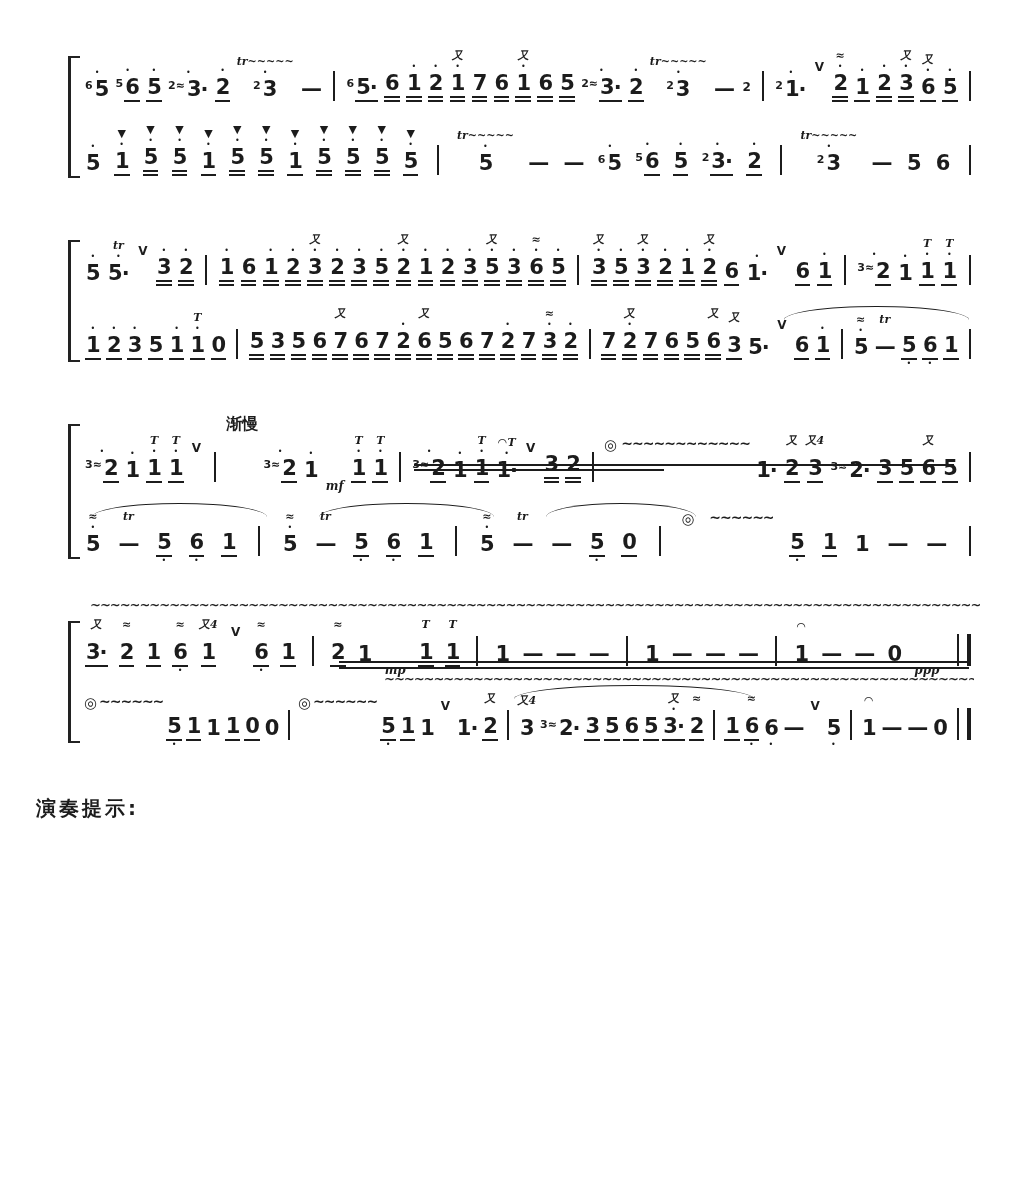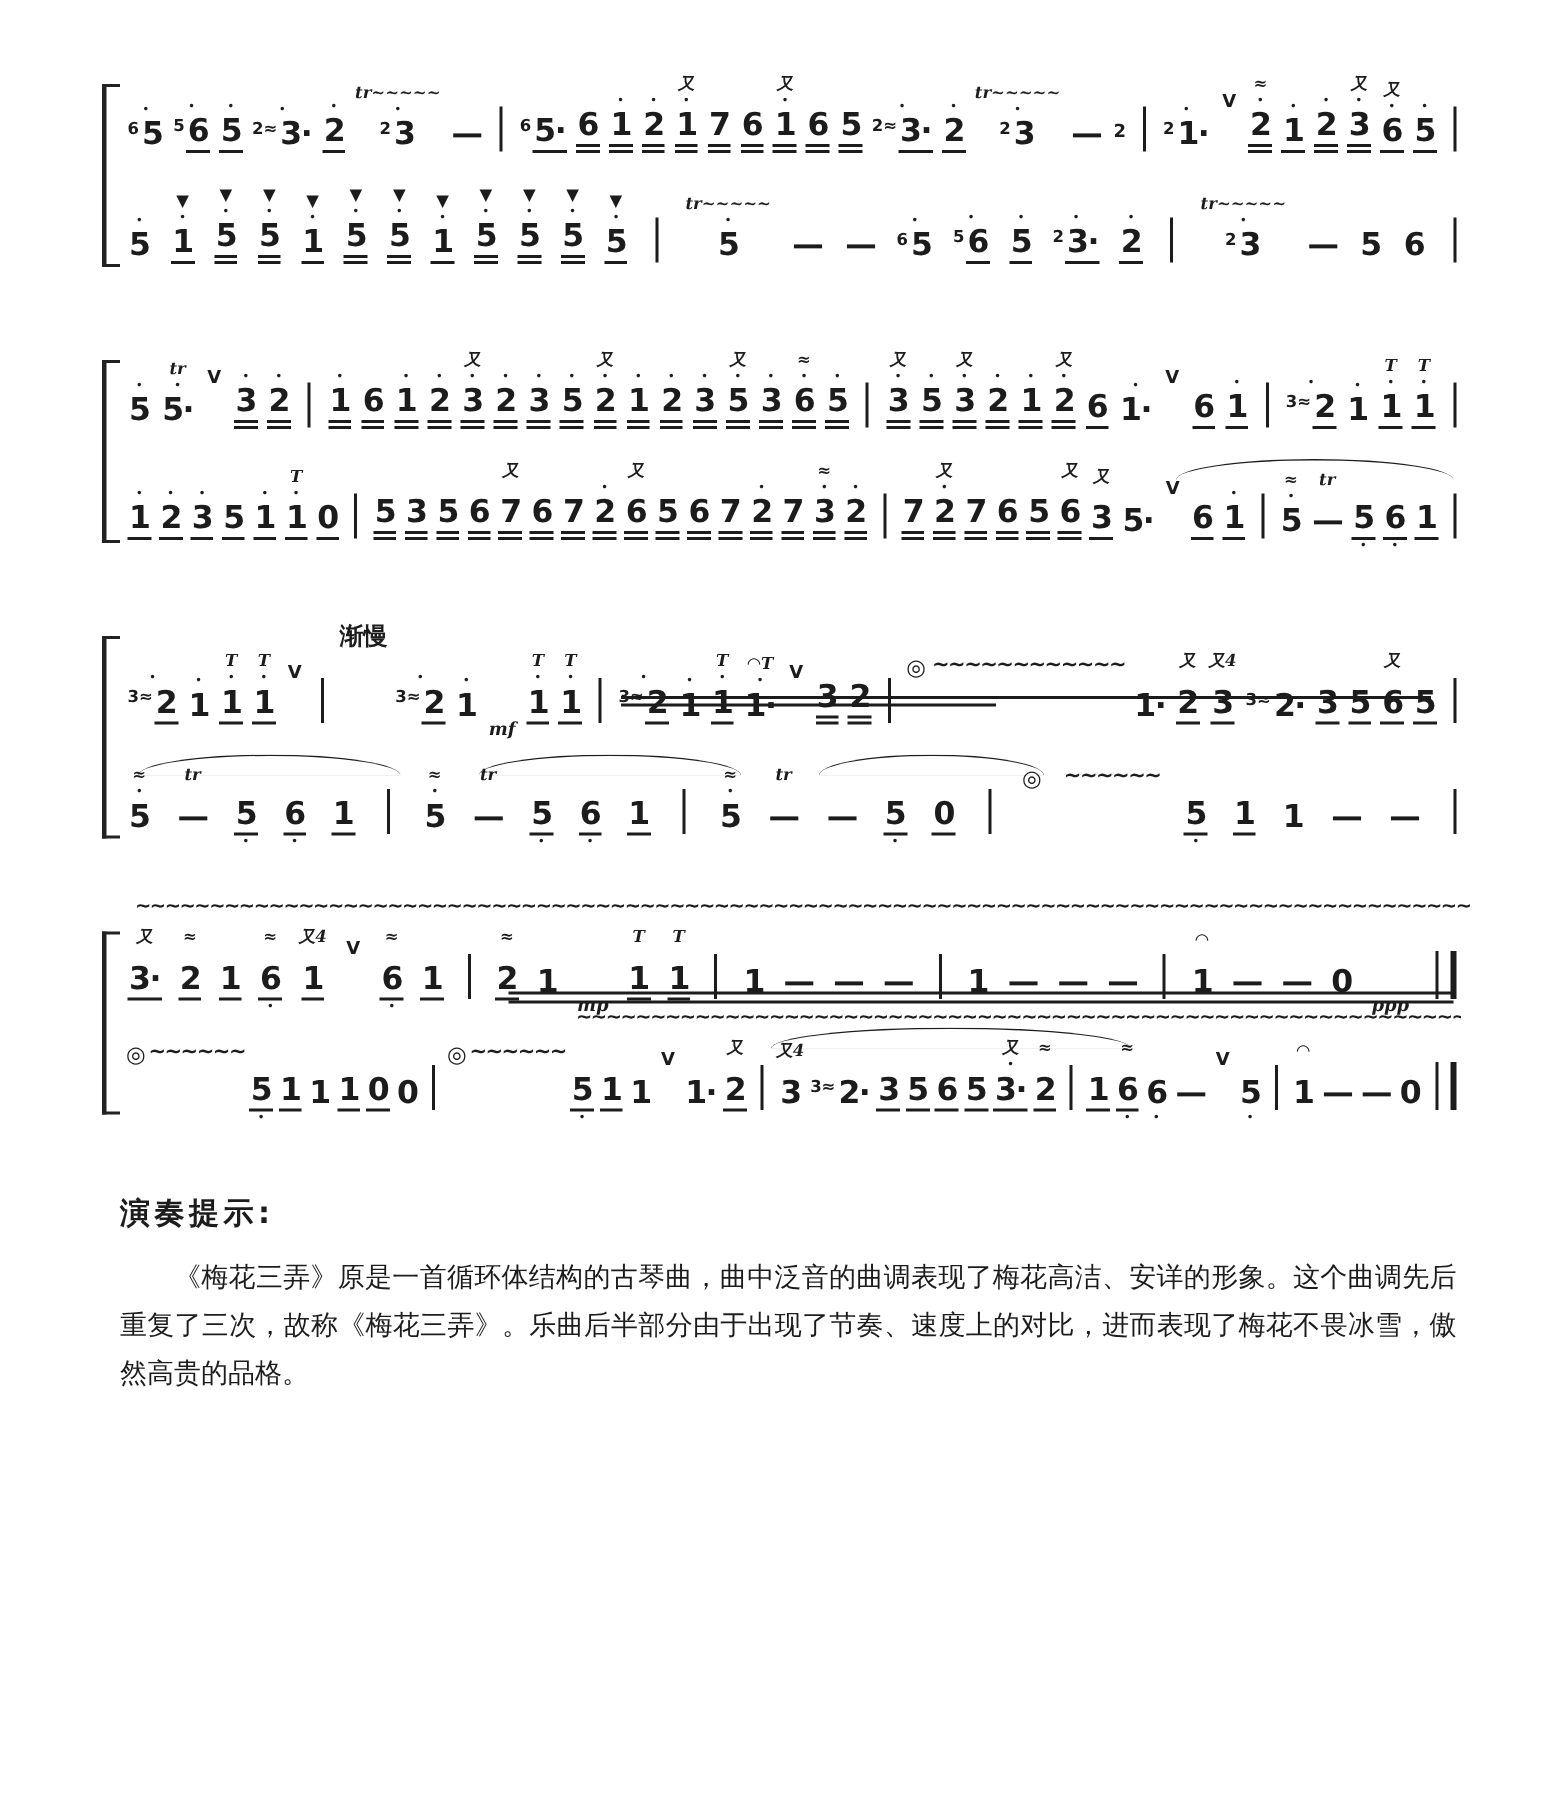--- a/index.html
+++ b/index.html
@@ -29,21 +29,21 @@
        align-self:flex-end;margin:0 2px -2px;}
   .wave{align-self:flex-end;margin-bottom:40px;font-weight:700;letter-spacing:-1px;font-size:14px;}
   .circ{align-self:flex-end;margin-bottom:37px;font-size:15px;}
   .tempo{align-self:flex-end;margin-bottom:56px;font-size:16px;font-weight:700;font-style:normal;}
   .decor{position:absolute;pointer-events:none;}
   .decor.line{height:1.5px;background:#1c1c1c;}
   .decor.arc{border-top:1.5px solid #1c1c1c;border-radius:50% 50% 0 0/100% 100% 0 0;height:13px;}
   .decor.overwave{font-size:13px;font-weight:700;letter-spacing:-1px;height:15px;
        overflow:hidden;white-space:nowrap;}
   
-  .notes{margin:34px 58px 0 80px;}
+  .notes{margin:34px 58px 0 36px;}
   .notes h2{font-size:20px;font-weight:700;margin:0 0 14px 0;letter-spacing:3px;}
   .notes p{font-size:18px;line-height:1.78;margin:0;text-align:justify;text-indent:2em;}
 </style>
 </head>
 <body>
 
 <div class="page">
   <div class="score" id="score">
       <div class="system">
         <div class="vrow">
@@ -1891,15 +1891,14 @@
             <span class="ob"></span>
           </span>
           <span class="bar final"></span>
           <div class="decor overwave" style="left: 300px; top: -14px; width: 590px;">~~~~~~~~~~~~~~~~~~~~~~~~~~~~~~~~~~~~~~~~~~~~~~~~~~~~~~~~~~~~~~~~~~~~~~~~~~~~~~~~~~~~~~~~~~~~~~~~~~~</div>
           <div class="decor arc" style="left: 430px; top: 0px; width: 240px;"></div>
         </div>
       </div>
     </div>
   <div class="notes">
     <h2>演奏提示:</h2>
-    <p>《梅花三弄》原是一首循环体结构的古琴曲，曲中泛音的曲调表现了梅花高洁、安详的形象。这个曲调先后重复了三次，故称《梅花三弄》。乐曲后半部分由于出现了节奏、速度上的对比，进而表现了梅花不畏冰雪，傲然高贵的品格。</p>
   </div>
 </div>
 
 </body></html>

